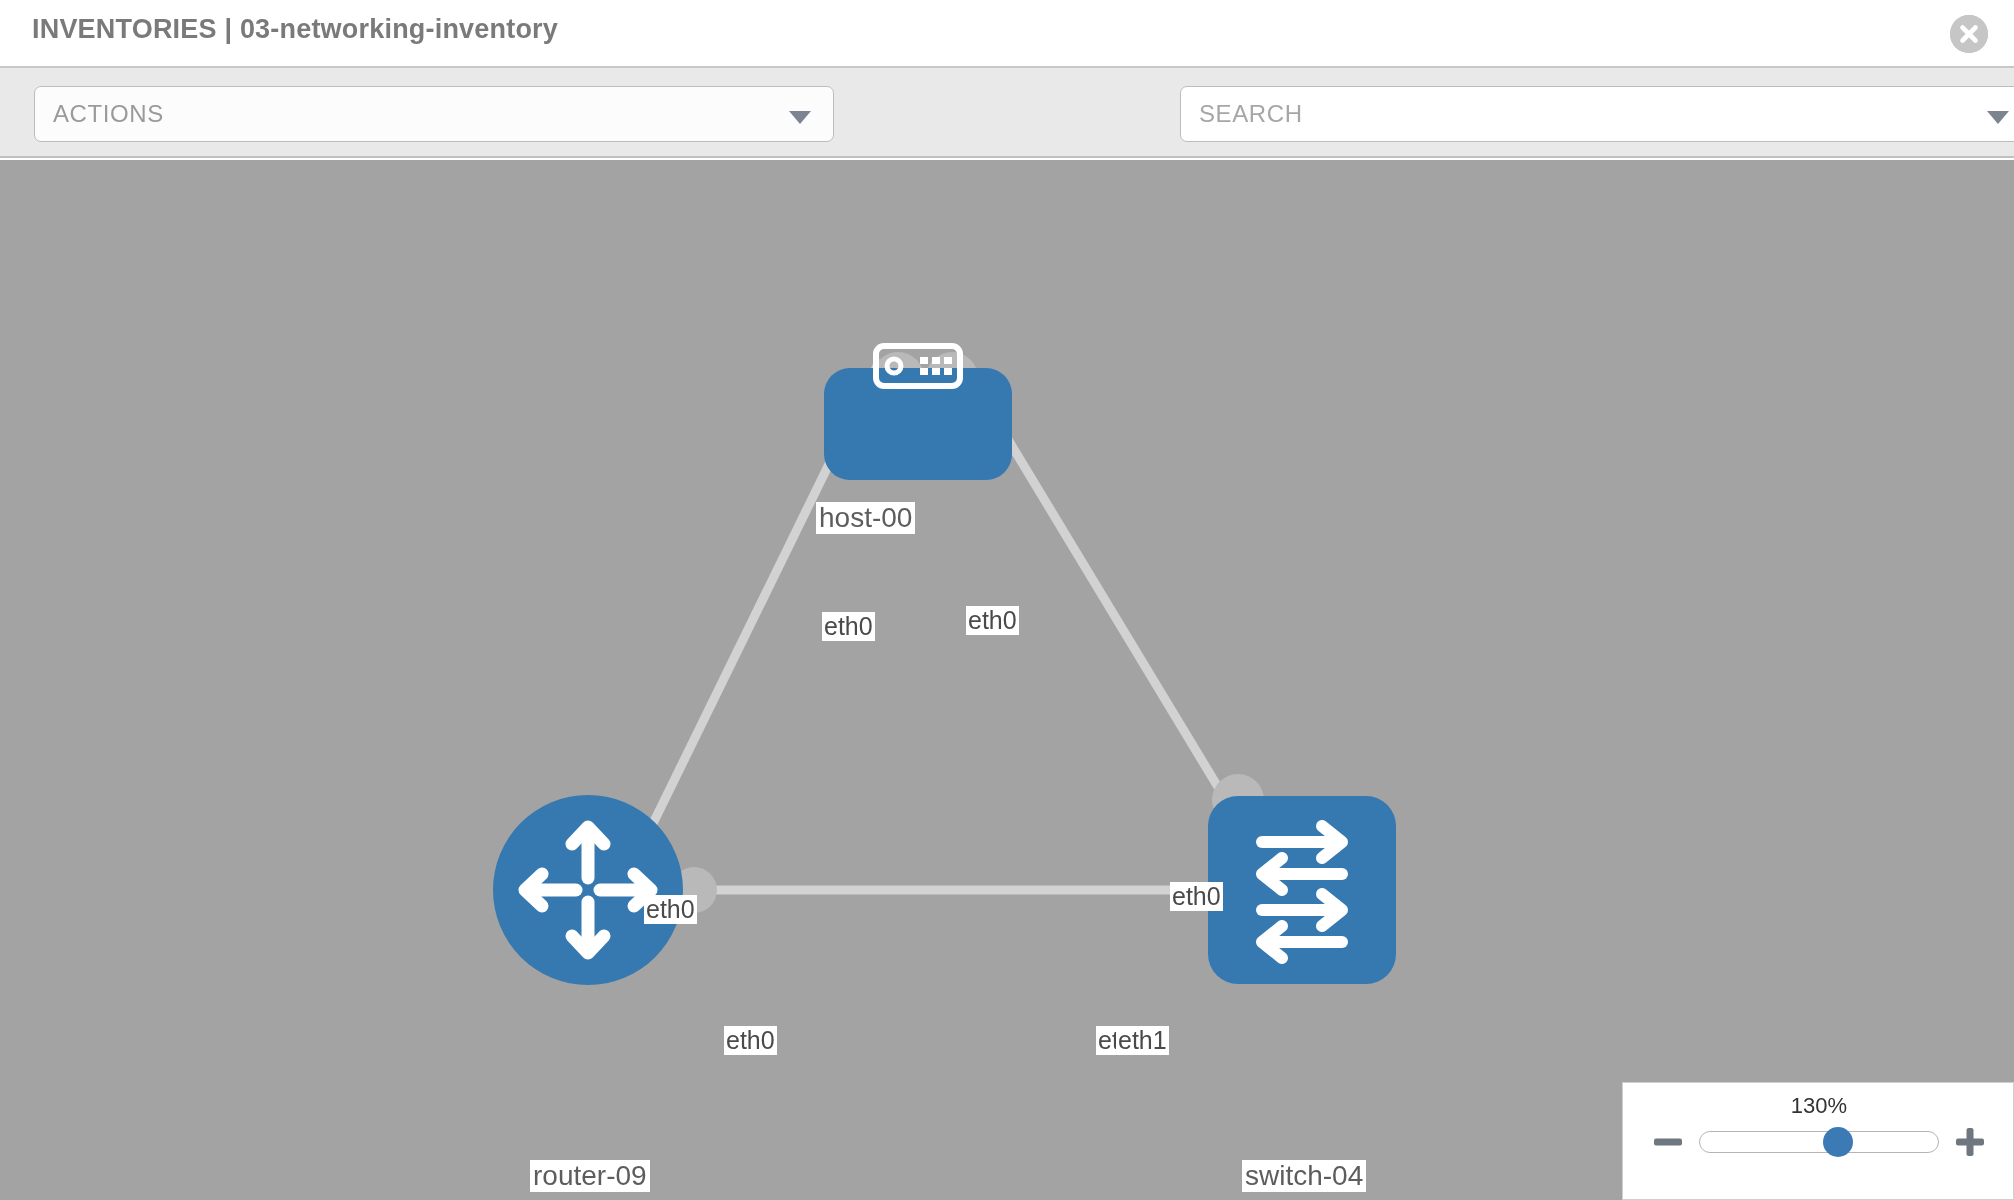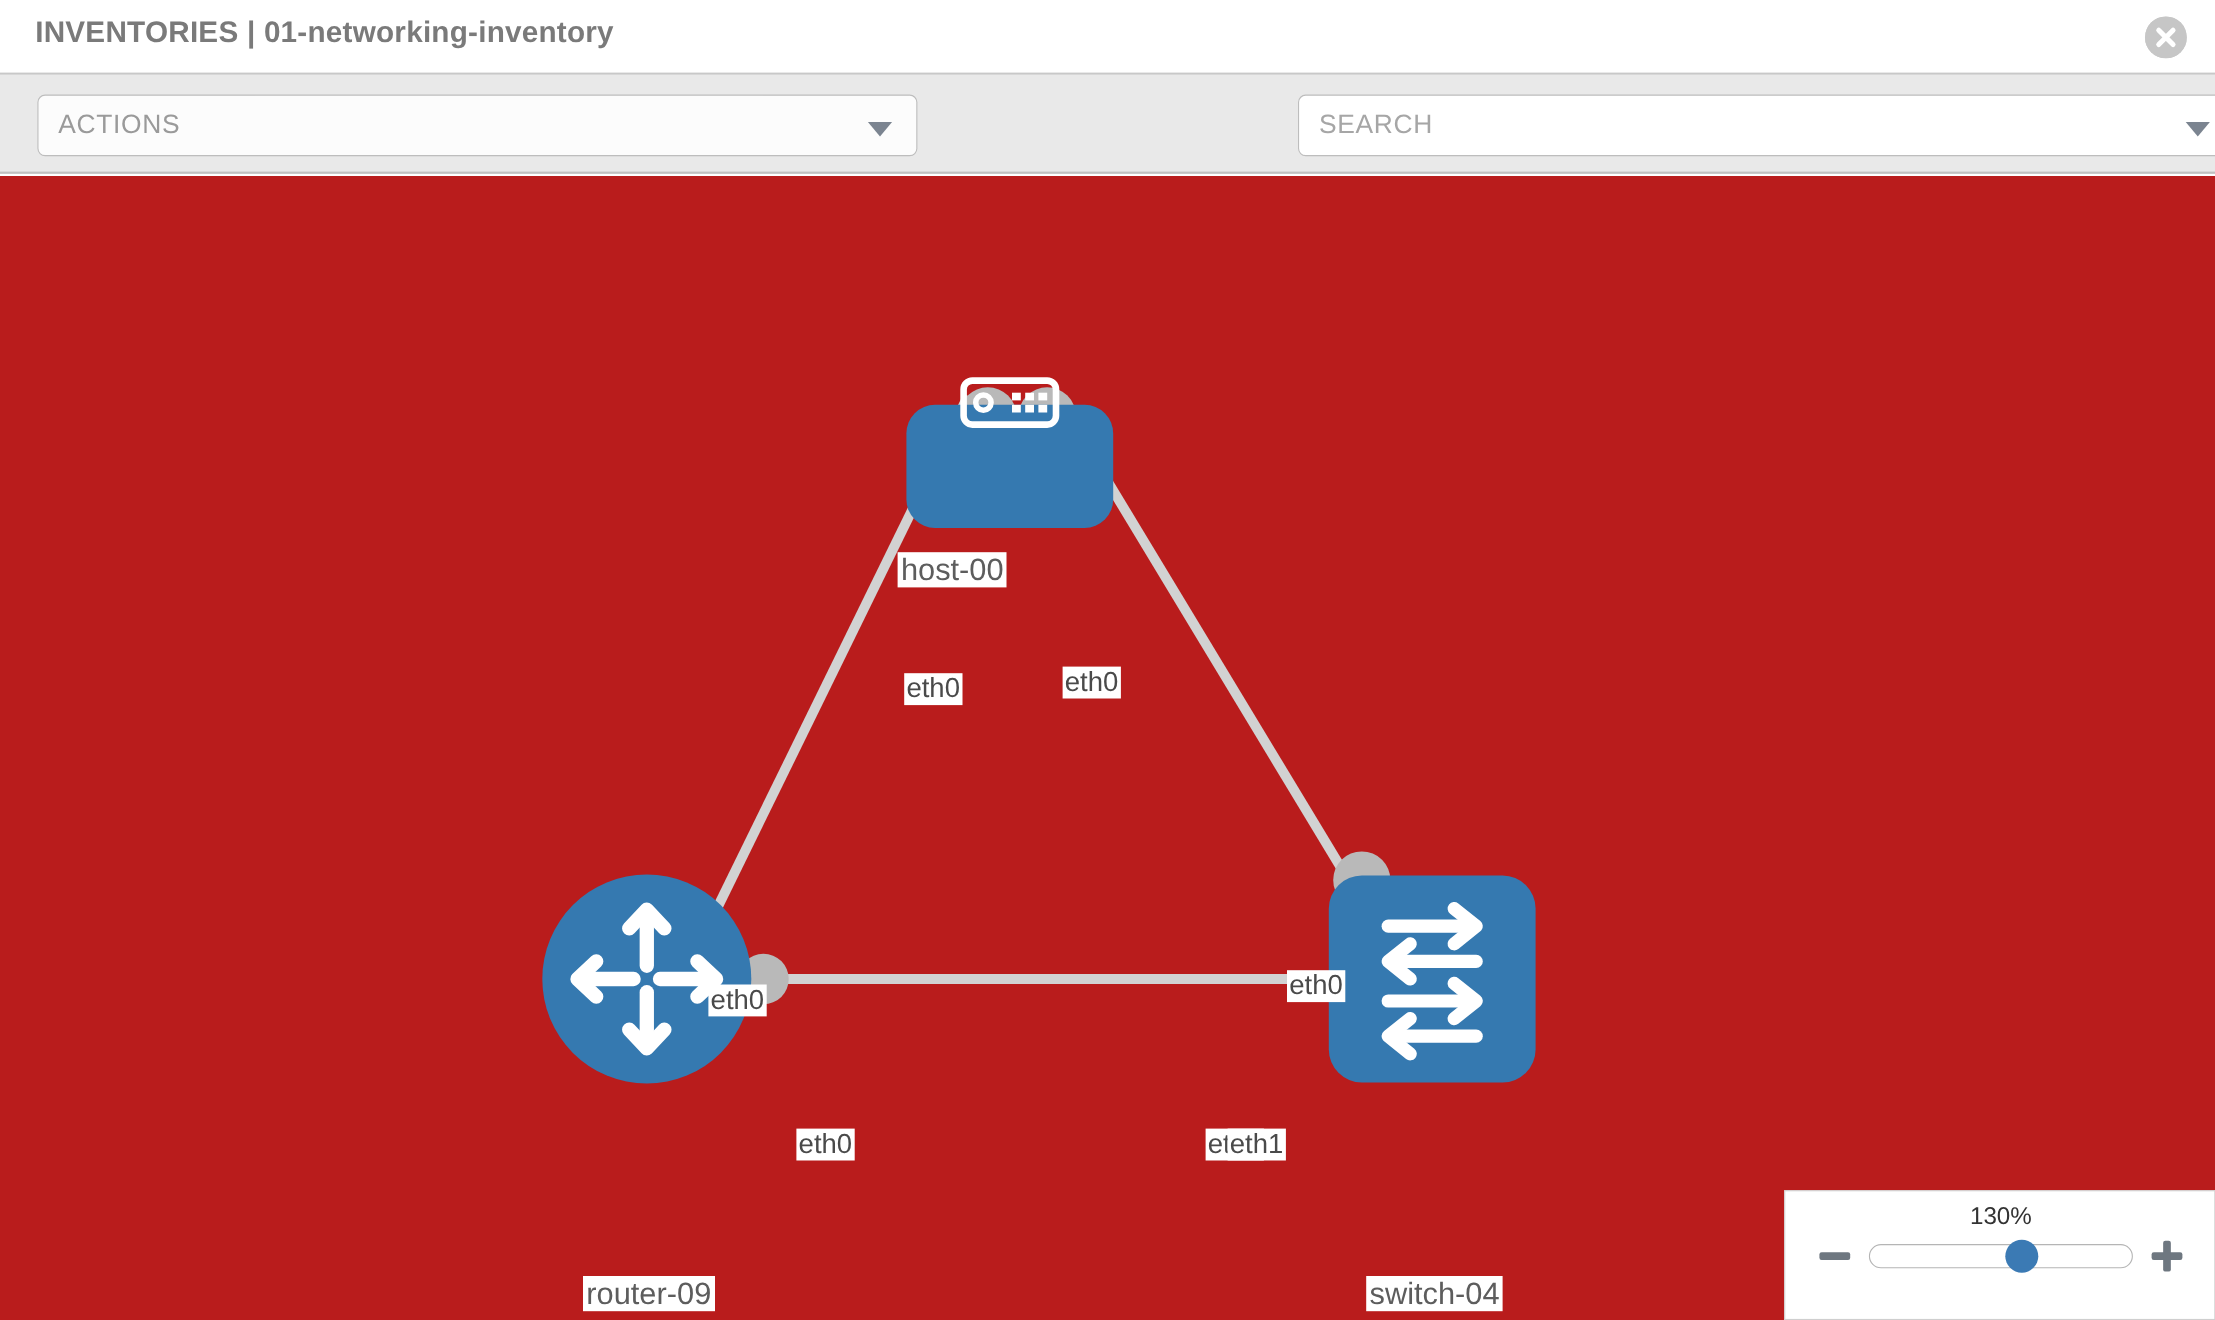--- a/index.html
+++ b/index.html
@@ -100,21 +100,21 @@
     font-size: 24px;
     color: #a6a6a6;
     letter-spacing: 0.6px;
   }
 
   
   .canvas {
     position: absolute;
     left: 0; top: 160px;
     width: 2014px; height: 1040px;
-    background: #b91c1c;
+    background: #a3a3a3;
     overflow: hidden;
   }
   #topology { position: absolute; left: 0; top: 0; }
 
   .node-label {
     position: absolute;
     font-size: 28px;
     color: #5d5d5d;
     background: #ffffff;
     white-space: nowrap;
@@ -171,21 +171,21 @@
     background: #3b7ab4;
     cursor: grab;
   }
 </style>
 </head>
 <body>
 
 <div id="app">
 
   <div class="header">
-    <div class="header-title">INVENTORIES | 01-networking-inventory</div>
+    <div class="header-title">INVENTORIES | 03-networking-inventory</div>
     <div class="close-btn">
       <svg viewBox="0 0 38 38" aria-hidden="true">
         <circle cx="19" cy="19" r="19" fill="#c6c6c6"></circle>
         <path d="M12.5 12.5 L25.5 25.5 M25.5 12.5 L12.5 25.5" stroke="#ffffff" stroke-width="4.6" stroke-linecap="round"></path>
       </svg>
     </div>
   </div>
 
   <div class="toolbar">
 

